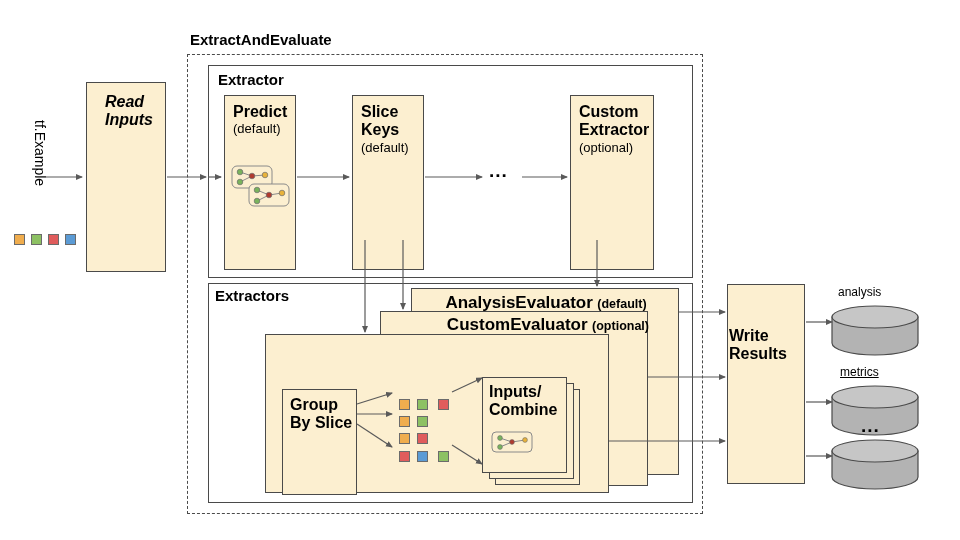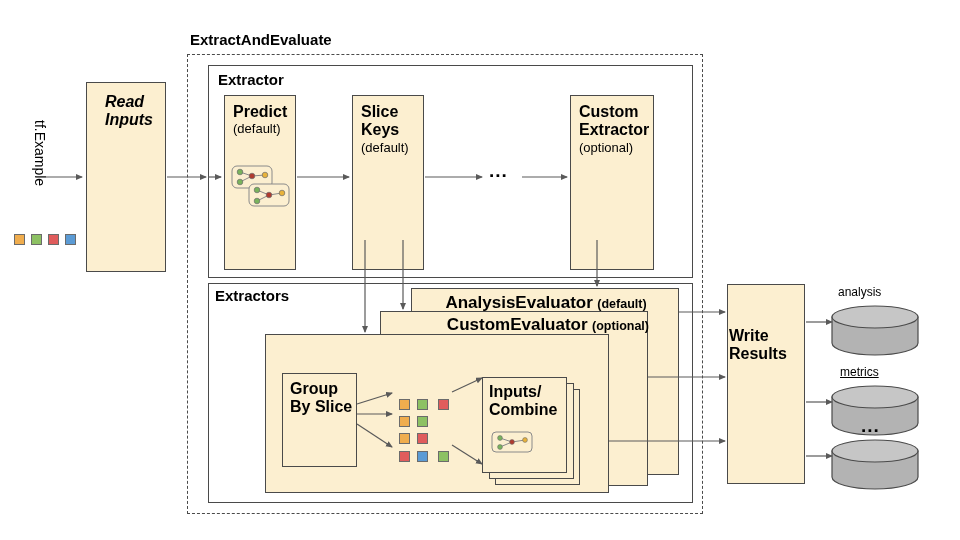--- a/index.html
+++ b/index.html
@@ -174,21 +174,21 @@
 
   <div class="box" style="left:380px; top:311px; width:268px; height:175px;">
     <div style="position:absolute; left:0; top:3px; width:268px; text-align:right;">
       <span class="eval-title">CustomEvaluator</span>
       <span class="eval-sub">(optional)</span>
     </div>
   </div>
 
   <div class="box" style="left:265px; top:334px; width:344px; height:159px;">
 
-    <div class="box" style="left:16px; top:38px; width:75px; height:94px;">
+    <div class="box" style="left:16px; top:54px; width:75px; height:106px;">
       <div class="lbl node-title" style="left:7px; top:6px; width:66px;">Group
 By Slice</div>
     </div>
 
     <div>
       <div class="sq" style="left:133px; top:64px; background:#f0ad4e;"></div>
       <div class="sq" style="left:151px; top:64px; background:#8dc163;"></div>
       <div class="sq" style="left:172px; top:64px; background:#e05c5c;"></div>
 
       <div class="sq" style="left:133px; top:81px; background:#f0ad4e;"></div>

